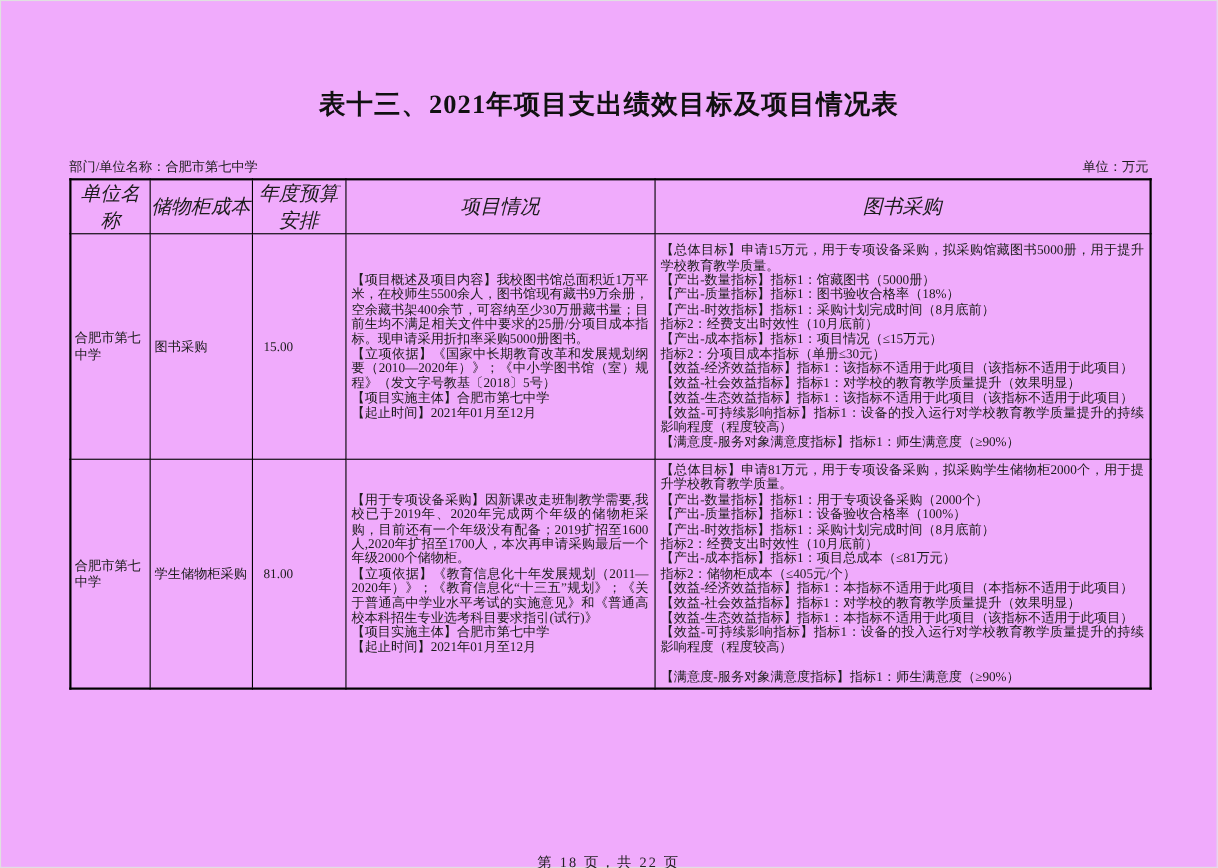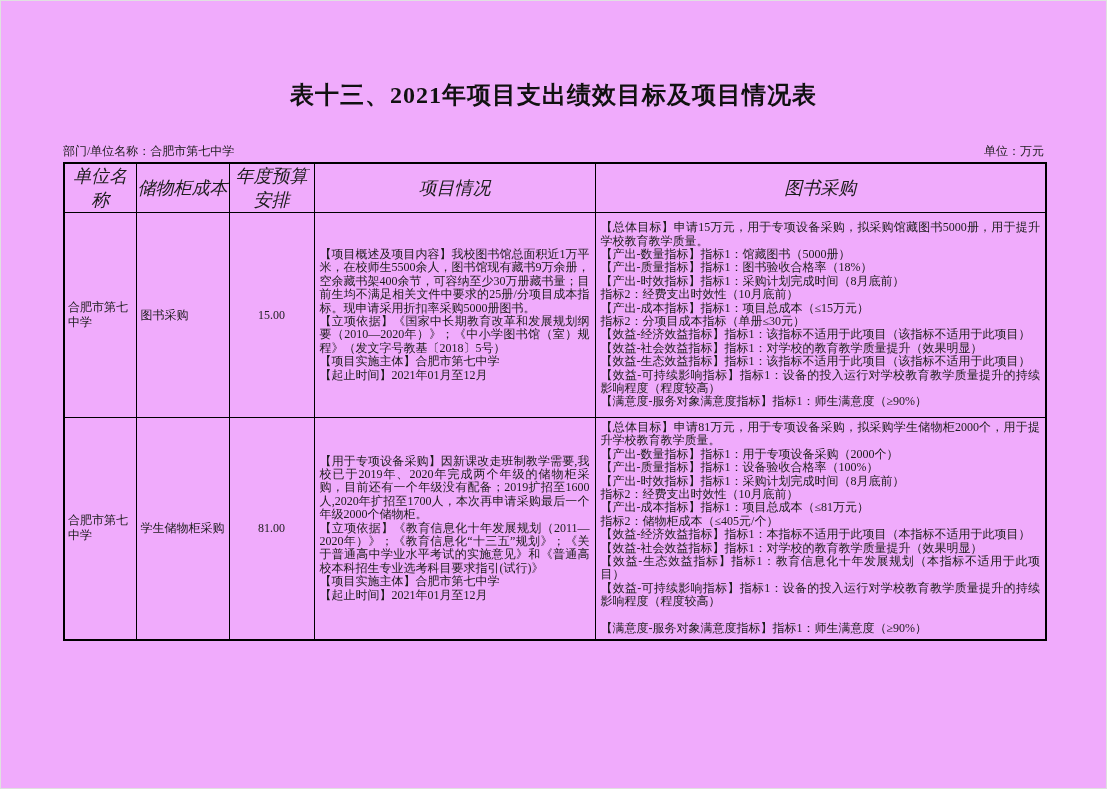--- a/index.html
+++ b/index.html
@@ -44,21 +44,21 @@
     font-size: 12px;
     vertical-align: middle;
     overflow: hidden;
   }
   table.perf-table thead tr { height: 30px; }
   table.perf-table th { text-align: center; font-size: 18px; font-style: italic; }
   tbody tr:nth-child(1) { height: 205px; }
   tbody tr:nth-child(2) { height: 201px; }
   td.c-unit   { padding: 2px 3px; line-height: 1.25; }
   td.c-proj   { padding: 20px 4px; line-height: 1.25; }
-  td.c-budget { padding: 2px 10px; text-align: center; margin-left: 33px; }
+  td.c-budget { padding: 2px 10px; text-align: left; margin-left: 33px; }
   td.c-sit, td.c-tgt {
     padding: 3px 5px;
     line-height: 13.4px;
     text-align: justify;
   }
   .para { min-height: 13px; }
   .footer {
     margin-top: 148px;
     text-align: center;
     font-size: 13px;
@@ -105,21 +105,21 @@
             <div class="para">【立项依据】《国家中长期教育改革和发展规划纲要（2010—2020年）》；《中小学图书馆（室）规程》（发文字号教基〔2018〕5号）</div>
             <div class="para">【项目实施主体】合肥市第七中学</div>
             <div class="para">【起止时间】2021年01月至12月</div>
           </td>
     <td class="c-tgt">
             <div class="para">【总体目标】申请15万元，用于专项设备采购，拟采购馆藏图书5000册，用于提升学校教育教学质量。</div>
             <div class="para">【产出-数量指标】指标1：馆藏图书（5000册）</div>
             <div class="para">【产出-质量指标】指标1：图书验收合格率（18%）</div>
             <div class="para">【产出-时效指标】指标1：采购计划完成时间（8月底前）</div>
             <div class="para">指标2：经费支出时效性（10月底前）</div>
-            <div class="para">【产出-成本指标】指标1：项目总成本（≤15万元）</div>
+            <div class="para">【产出-成本指标】指标1：项目情况（≤15万元）</div>
             <div class="para">指标2：分项目成本指标（单册≤30元）</div>
             <div class="para">【效益-经济效益指标】指标1：该指标不适用于此项目（该指标不适用于此项目）</div>
             <div class="para">【效益-社会效益指标】指标1：对学校的教育教学质量提升（效果明显）</div>
             <div class="para">【效益-生态效益指标】指标1：该指标不适用于此项目（该指标不适用于此项目）</div>
             <div class="para">【效益-可持续影响指标】指标1：设备的投入运行对学校教育教学质量提升的持续影响程度（程度较高）</div>
             <div class="para">【满意度-服务对象满意度指标】指标1：师生满意度（≥90%）</div>
           </td>
   </tr>
 
   <tr>
@@ -135,21 +135,21 @@
     <td class="c-tgt">
             <div class="para">【总体目标】申请81万元，用于专项设备采购，拟采购学生储物柜2000个，用于提升学校教育教学质量。</div>
             <div class="para">【产出-数量指标】指标1：用于专项设备采购（2000个）</div>
             <div class="para">【产出-质量指标】指标1：设备验收合格率（100%）</div>
             <div class="para">【产出-时效指标】指标1：采购计划完成时间（8月底前）</div>
             <div class="para">指标2：经费支出时效性（10月底前）</div>
             <div class="para">【产出-成本指标】指标1：项目总成本（≤81万元）</div>
             <div class="para">指标2：储物柜成本（≤405元/个）</div>
             <div class="para">【效益-经济效益指标】指标1：本指标不适用于此项目（本指标不适用于此项目）</div>
             <div class="para">【效益-社会效益指标】指标1：对学校的教育教学质量提升（效果明显）</div>
-            <div class="para">【效益-生态效益指标】指标1：教育信息化十年发展规划（本指标不适用于此项目）</div>
+            <div class="para">【效益-生态效益指标】指标1：本指标不适用于此项目（该指标不适用于此项目）</div>
             <div class="para">【效益-可持续影响指标】指标1：设备的投入运行对学校教育教学质量提升的持续影响程度（程度较高）</div>
             <div class="para">&nbsp;</div>
             <div class="para">【满意度-服务对象满意度指标】指标1：师生满意度（≥90%）</div>
           </td>
   </tr>
 </tbody>
   </table>
 
   <div class="footer">第 18 页，共 22 页</div>
 

